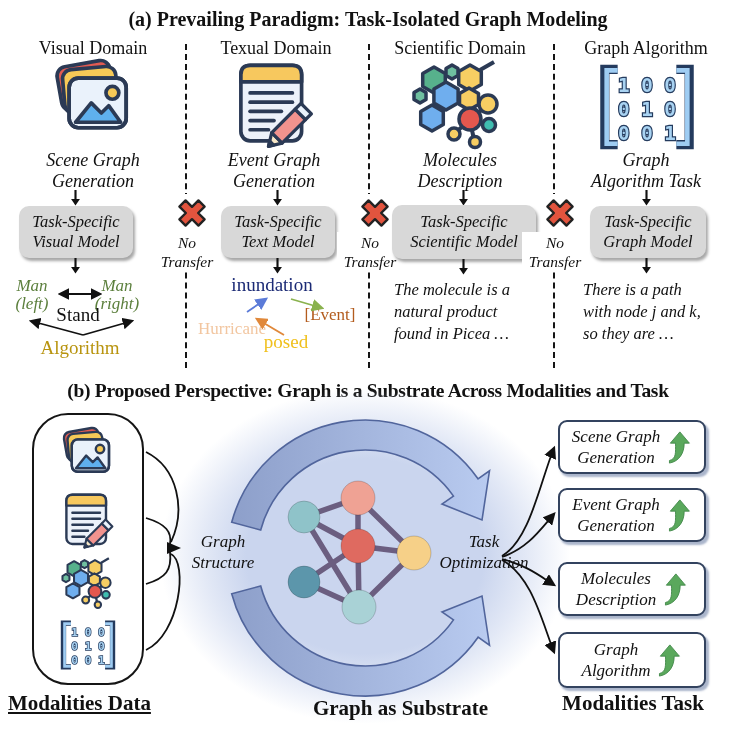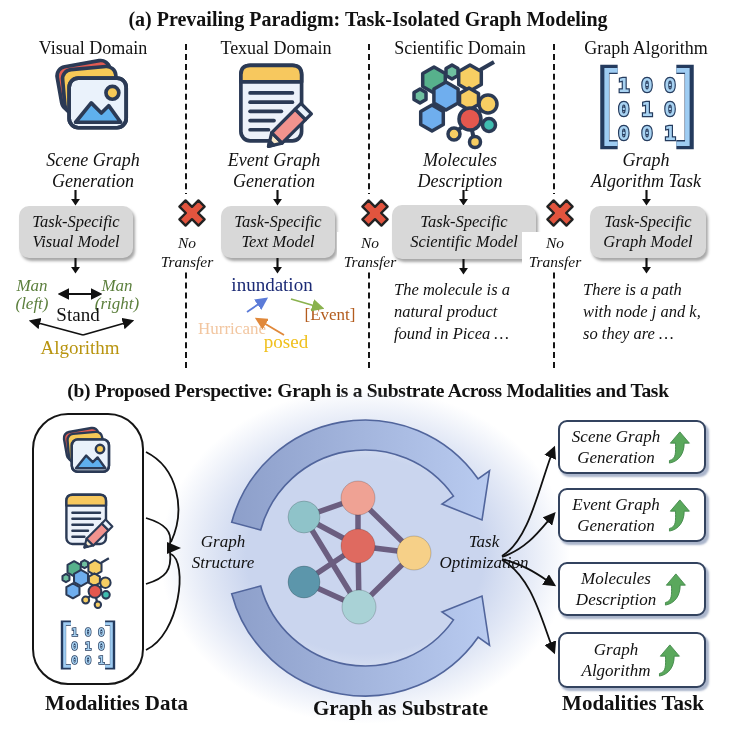--- a/index.html
+++ b/index.html
@@ -331,21 +331,21 @@
       </svg>
     <svg width="64" height="56">
         <use href="#sym-matrix"></use>
       </svg>
   </div>
 
   <div class="abs side-label pre" style="left:178px;top:531px;width:90px;">Graph
 Structure</div>
   <div class="abs side-label pre" style="left:426px;top:531px;width:116px;">Task
 Optimization</div>
-  <div class="abs bottom-label" style="left:8px;top:691px;width:180px;text-align:right;">Modalities Data</div>
+  <div class="abs bottom-label" style="left:8px;top:691px;width:180px;text-align:left;text-decoration:underline;">Modalities Data</div>
   <div class="abs bottom-label" style="left:248px;top:696px;width:240px;text-align:right;">Graph as Substrate</div>
   <div class="abs bottom-label" style="left:550px;top:691px;width:166px;text-align:center;">Modalities Task</div>
 
   <div class="abs task-box" style="left:558px;top:420px;width:144px;height:50px;">
     <span class="pre">Scene Graph
 Generation</span>
     <svg width="26" height="33">
         <use href="#sym-uparrow"></use>
       </svg>
   </div>

